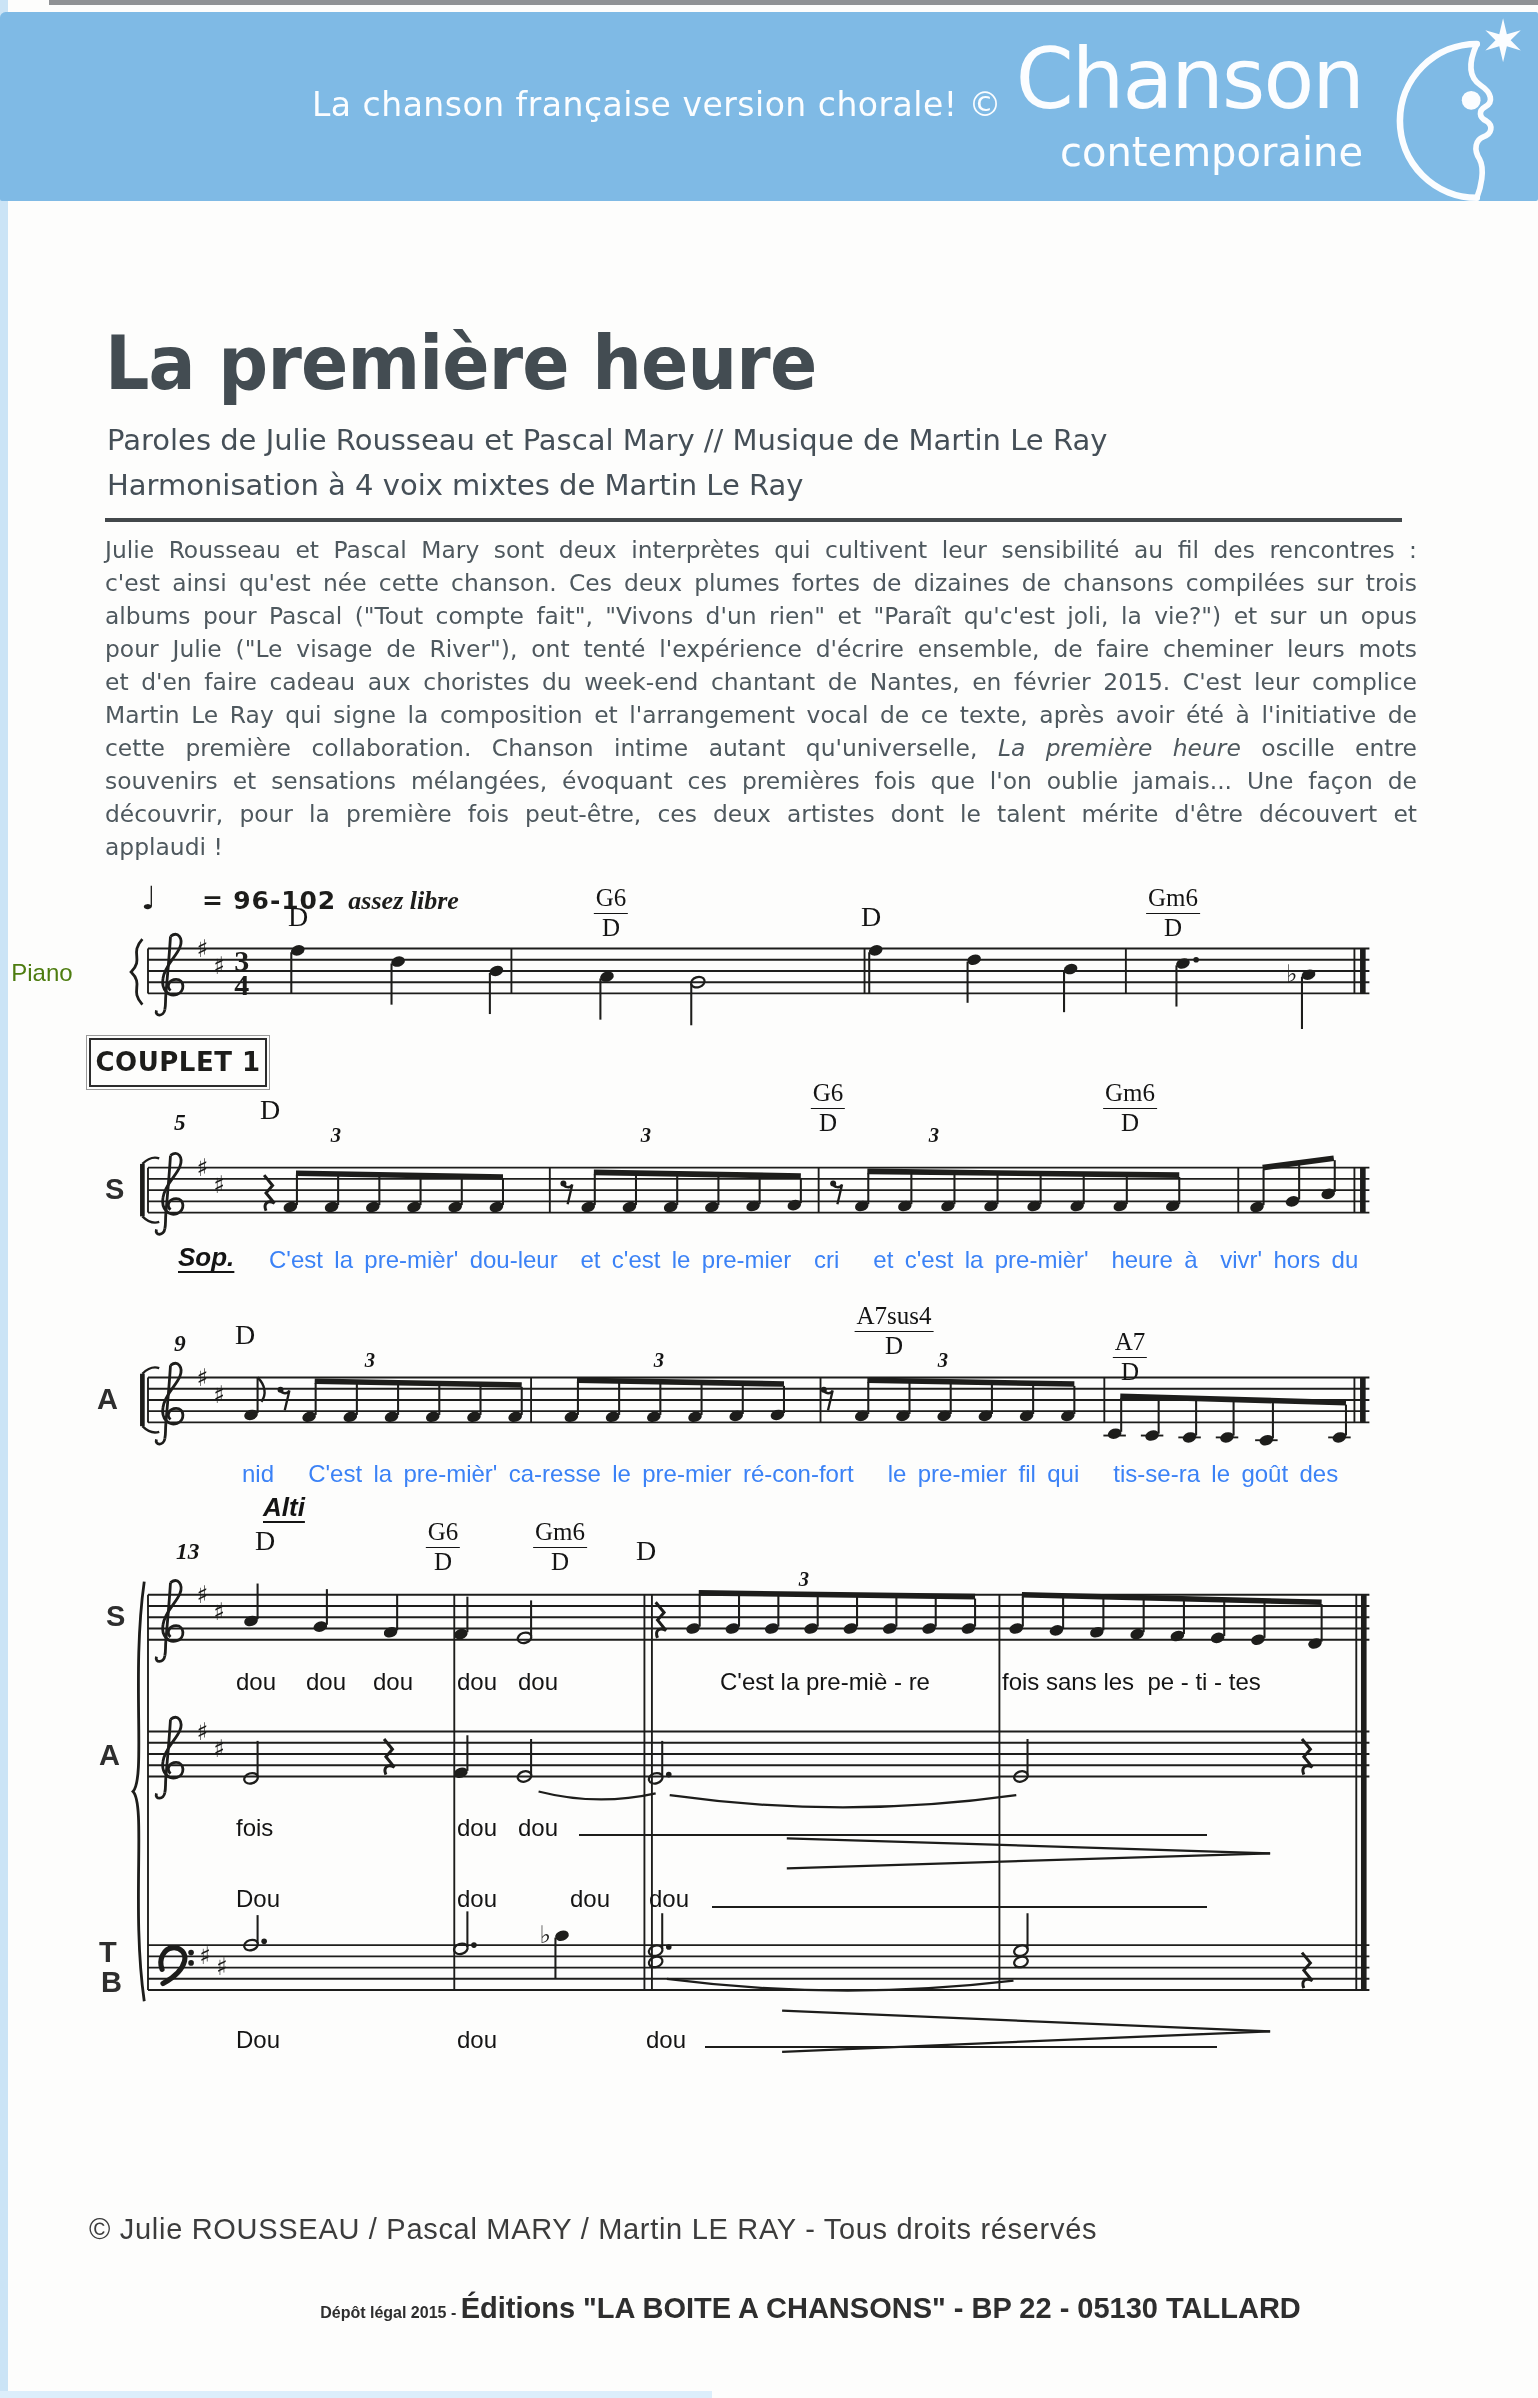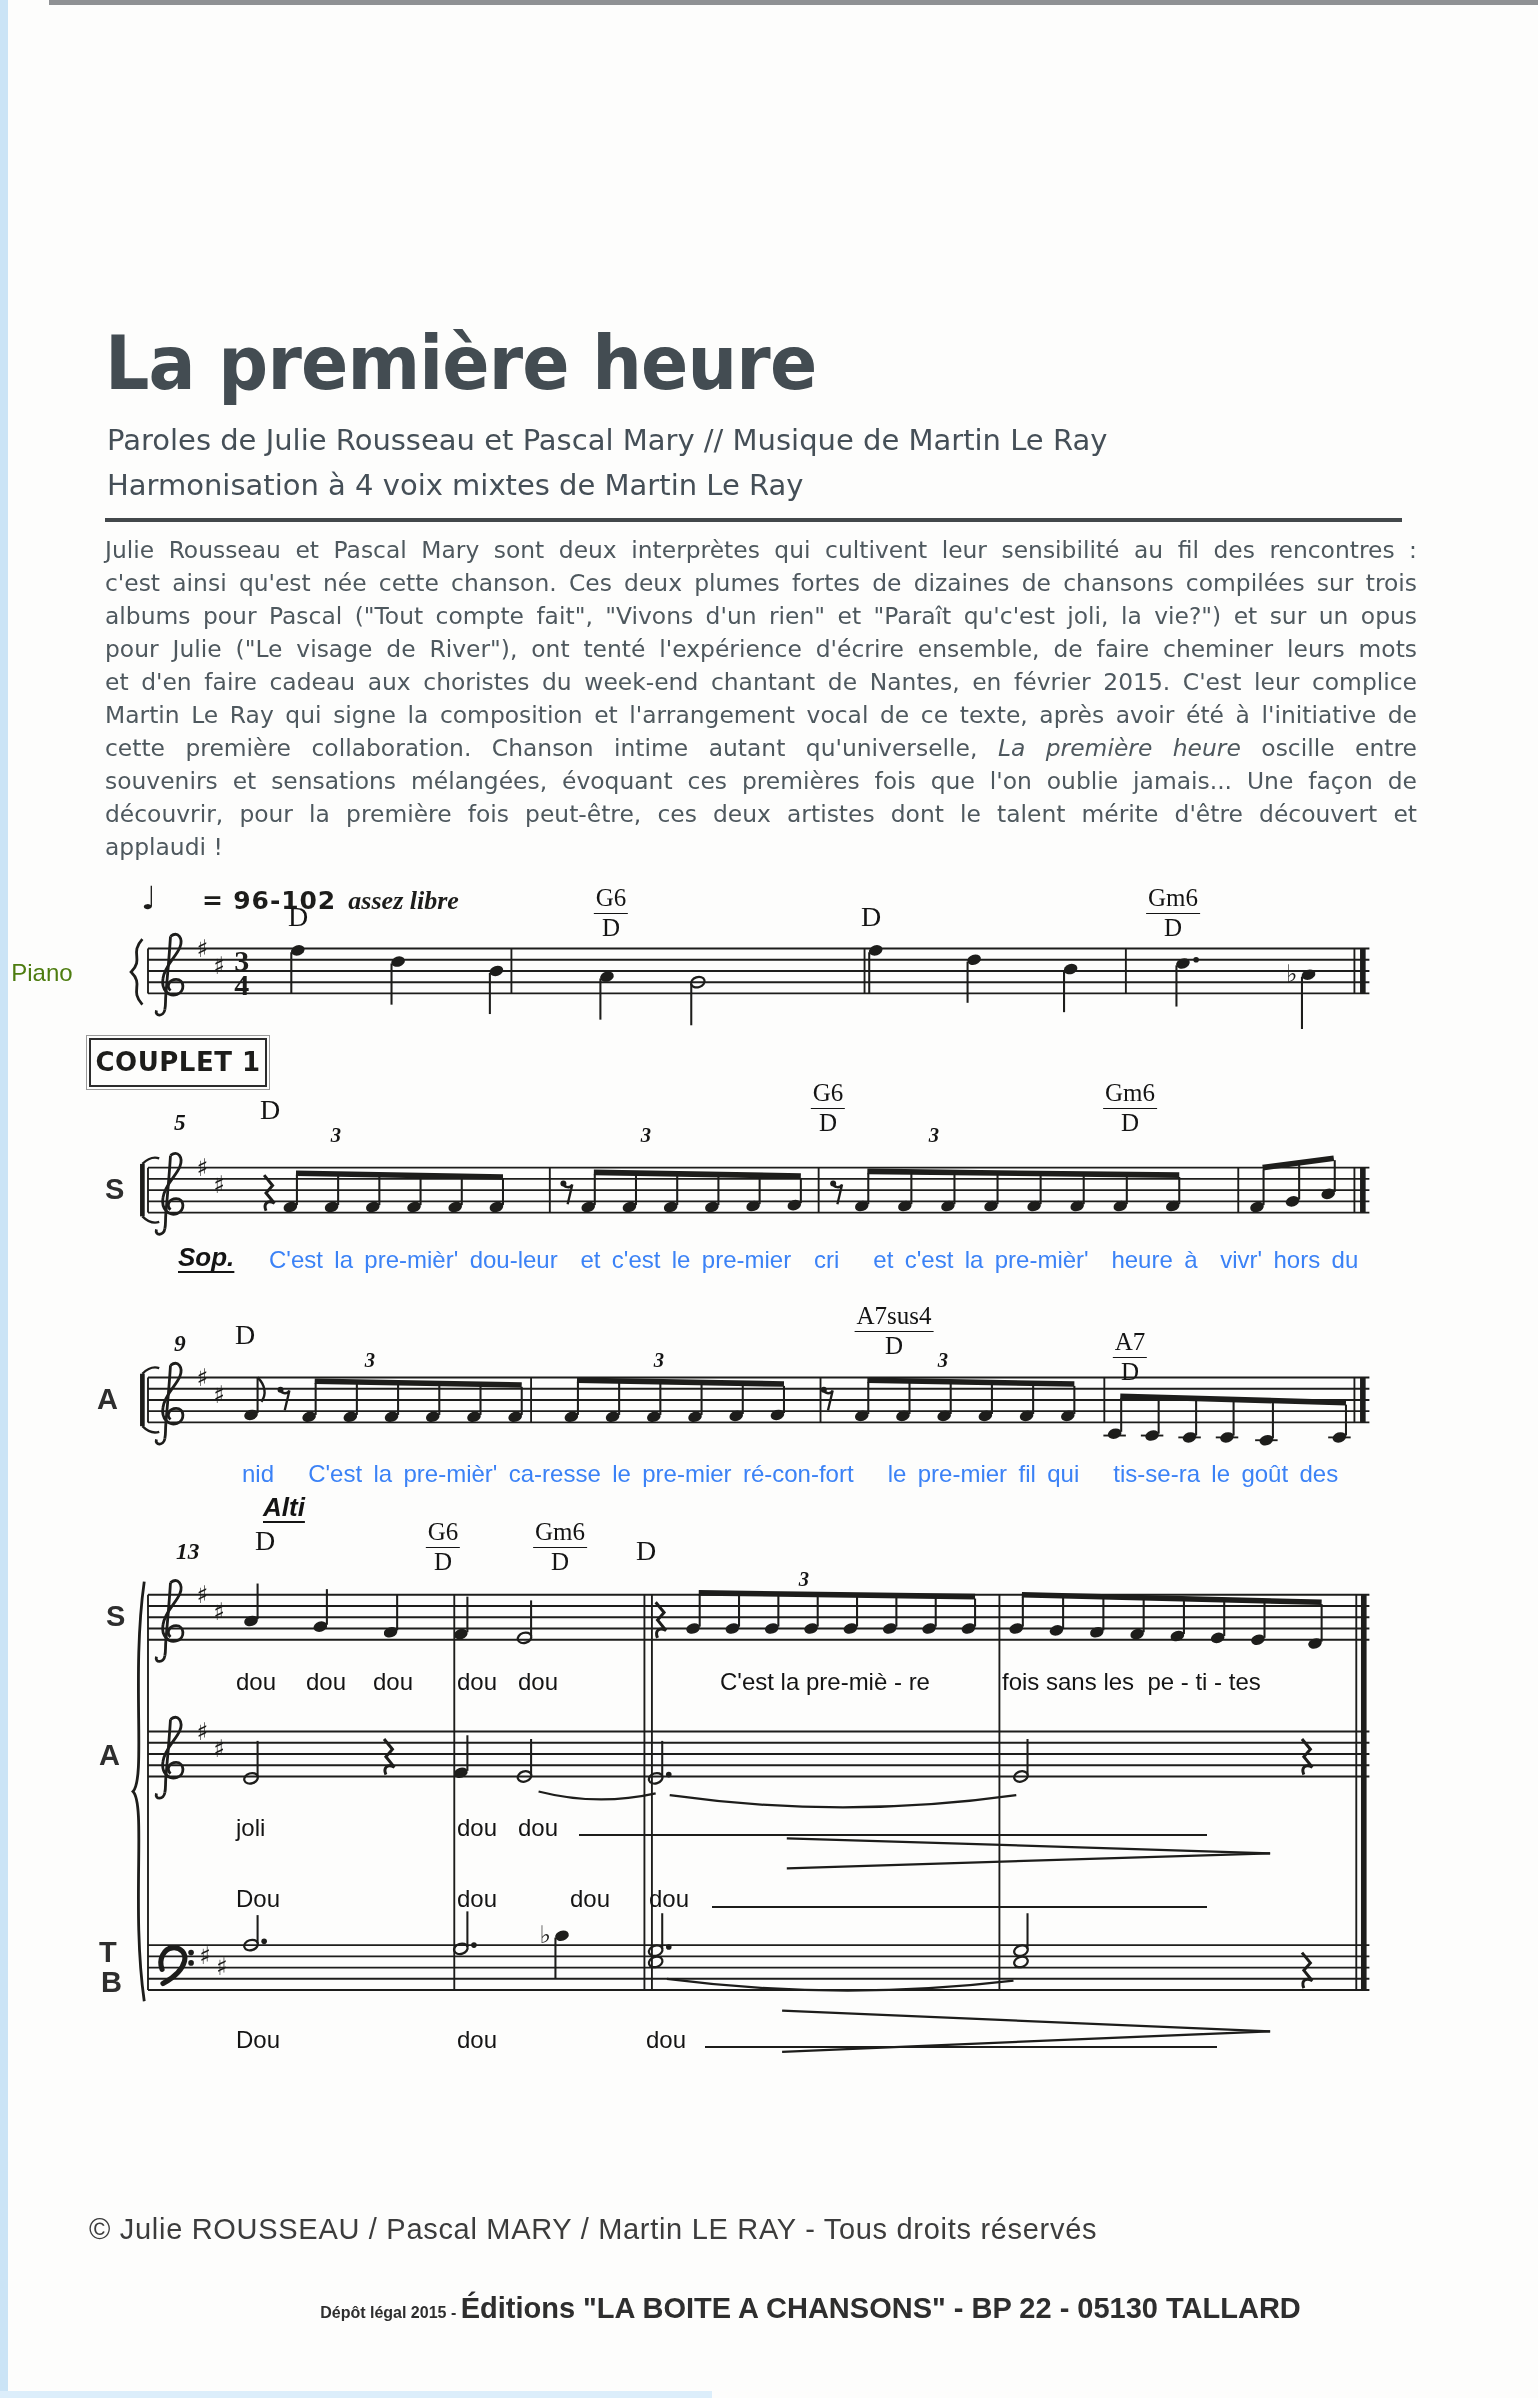--- a/index.html
+++ b/index.html
@@ -67,20 +67,31 @@
   svg text{user-select:none;}
 </style>
 </head>
 <body>
 
 <div class="page">
   <div class="edge-top"></div>
   <div class="edge-left"></div>
   <div class="edge-bottom"></div>
 
+  <header class="band">
+    <div class="tagline">La chanson française version chorale! ©</div>
+    <div class="brand-top">Chanson</div>
+    <div class="brand-bottom">contemporaine</div>
+    <svg class="logo" width="171" height="195" viewBox="0 0 182 208">
+      <path d="M118 32 A82 82 0 1 0 118 196" fill="none" stroke="#fbfdff" stroke-width="7" stroke-linecap="round"></path>
+      <path d="M118 32 C108 54 110 68 122 76 C134 84 136 94 127 99 C120 103 120 110 128 114 C136 119 134 128 125 131 C117 134 114 144 121 155 C127 166 122 186 118 196" fill="none" stroke="#fbfdff" stroke-width="6" stroke-linecap="round"></path>
+      <circle cx="112" cy="92" r="10" fill="#fbfdff"></circle>
+      <path transform="translate(146,28) scale(0.9)" fill="#fbfdff" d="M0 -26 L4.5 -7 L21 -12 L9 0 L21 12 L4.5 7 L0 26 L-4.5 7 L-21 12 L-9 0 L-21 -12 L-4.5 -7 Z"></path>
+    </svg>
+  </header>
 
   <h1 class="title">La première heure</h1>
   <div class="credits" id="credits1"><span>Paroles de </span><b>Julie Rousseau</b><span> et </span><b>Pascal Mary</b><b> // </b><span>Musique de </span><b>Martin Le Ray</b></div>
   <div class="credits" id="credits2"><span>Harmonisation à 4 voix mixtes de </span><b>Martin Le Ray</b></div>
   <div class="rule"></div>
 
   <div class="intro" id="intro">
       <div class="ln"><span>Julie Rousseau et Pascal Mary sont deux interprètes qui cultivent leur sensibilité au fil des rencontres :</span></div>
       <div class="ln"><span>c'est ainsi qu'est née cette chanson. Ces deux plumes fortes de dizaines de chansons compilées sur trois</span></div>
       <div class="ln"><span>albums pour Pascal ("Tout compte fait", "Vivons d'un rien" et "Paraît qu'c'est joli, la vie?") et sur un opus</span></div>
@@ -464,21 +475,21 @@
       <div class="stafflabel" style="left: 99px; top: 1739px;">A</div>
       <div class="stafflabel" style="left: 99px; top: 1936px;">T</div>
       <div class="stafflabel" style="left: 101px; top: 1966px;">B</div>
       <div class="lyword" style="left: 236px; top: 1668px;">dou</div>
       <div class="lyword" style="left: 306px; top: 1668px;">dou</div>
       <div class="lyword" style="left: 373px; top: 1668px;">dou</div>
       <div class="lyword" style="left: 457px; top: 1668px;">dou</div>
       <div class="lyword" style="left: 518px; top: 1668px;">dou</div>
       <div class="lyword" style="left: 720px; top: 1668px;">C'est la pre-miè - re</div>
       <div class="lyword" style="left: 1002px; top: 1668px;">fois sans les  pe - ti - tes</div>
-      <div class="lyword" style="left: 236px; top: 1814px;">joli</div>
+      <div class="lyword" style="left: 236px; top: 1814px;">fois</div>
       <div class="lyword" style="left: 457px; top: 1814px;">dou</div>
       <div class="lyword" style="left: 518px; top: 1814px;">dou</div>
       <div class="ext" style="left: 579px; top: 1834px; width: 628px;"></div>
       <div class="lyword" style="left: 236px; top: 1885px;">Dou</div>
       <div class="lyword" style="left: 457px; top: 1885px;">dou</div>
       <div class="lyword" style="left: 570px; top: 1885px;">dou</div>
       <div class="lyword" style="left: 649px; top: 1885px;">dou</div>
       <div class="ext" style="left: 712px; top: 1906px; width: 495px;"></div>
       <div class="lyword" style="left: 236px; top: 2026px;">Dou</div>
       <div class="lyword" style="left: 457px; top: 2026px;">dou</div>

